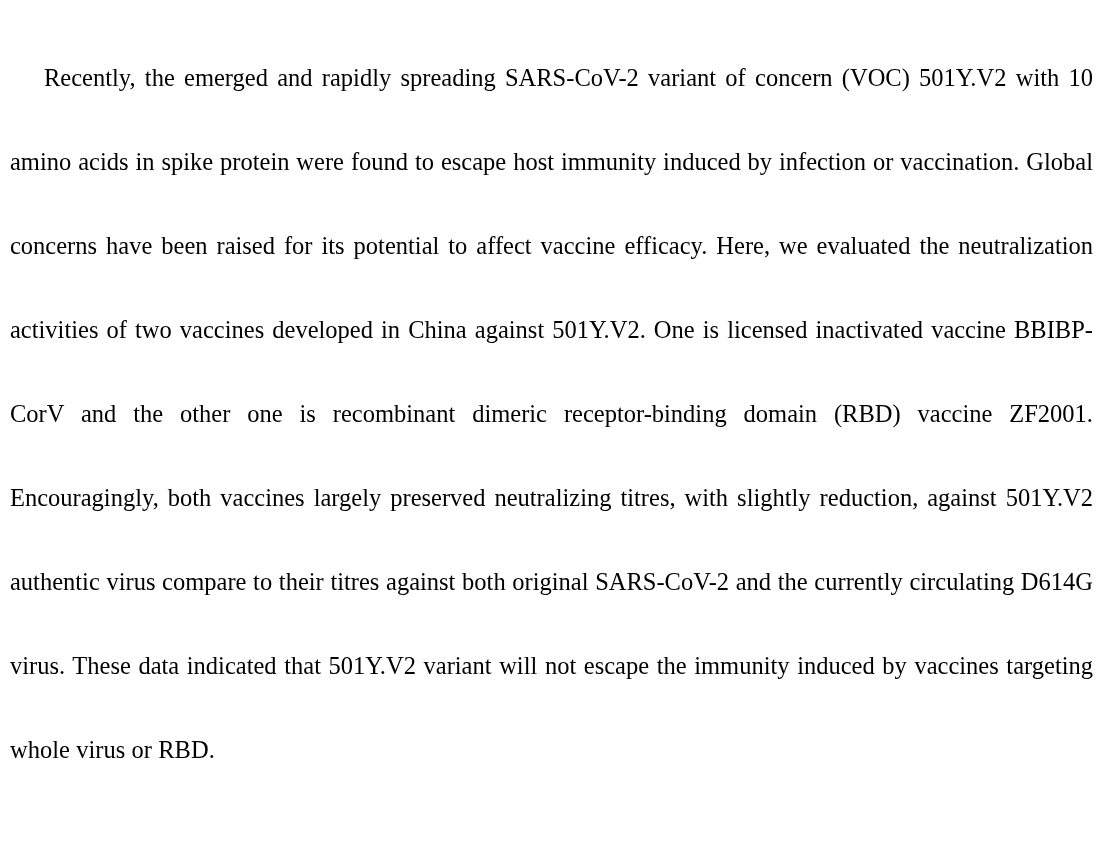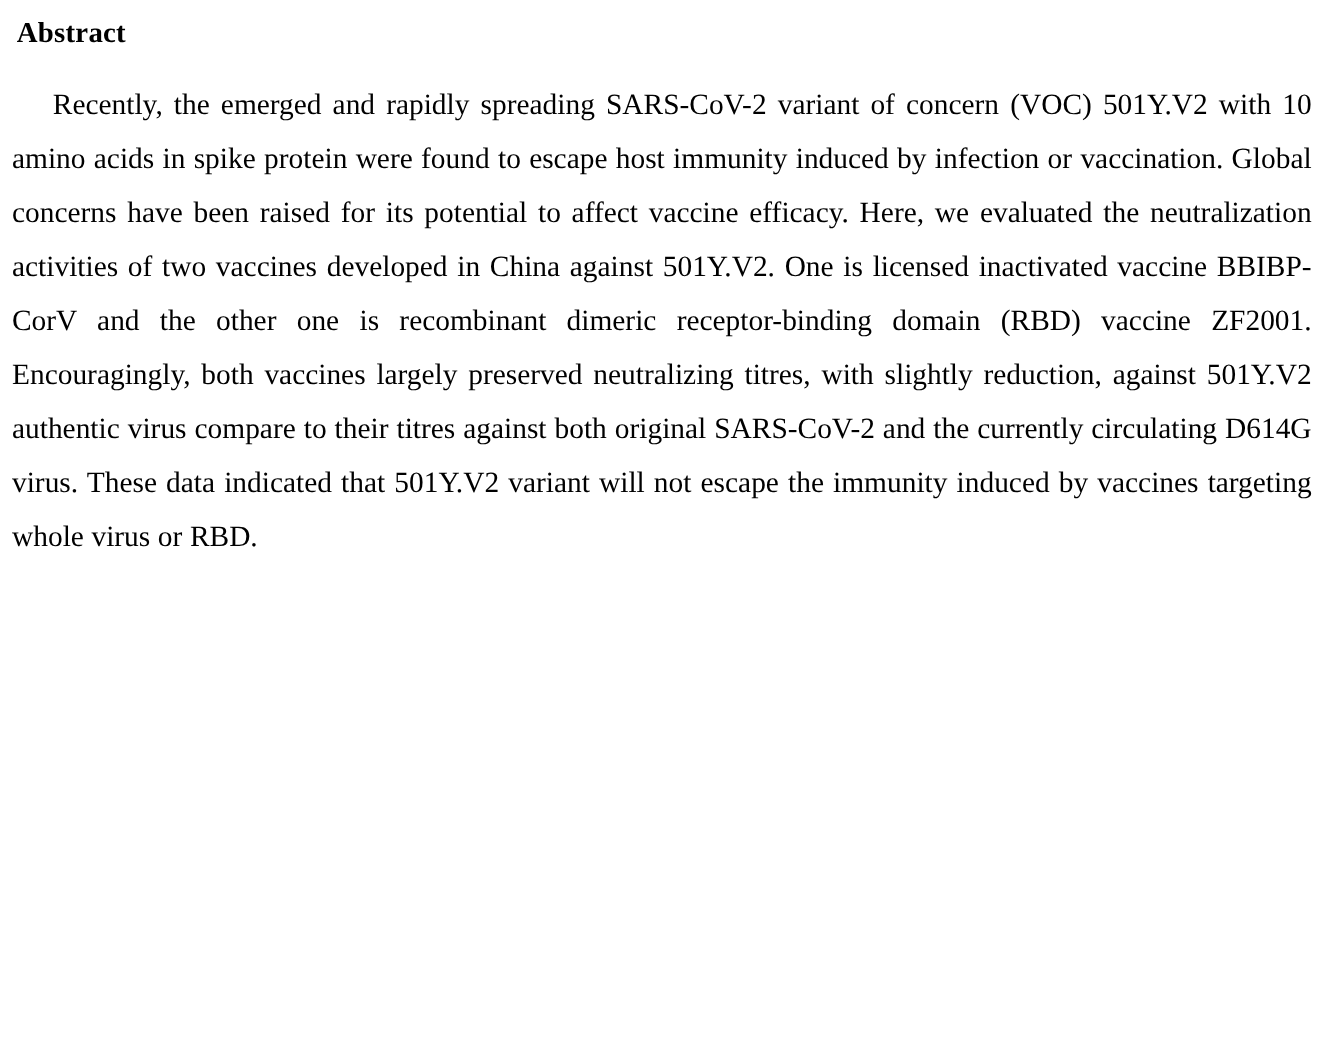--- a/index.html
+++ b/index.html
@@ -23,29 +23,28 @@
   }
   .abstract-heading {
     font-size: 24px;
     font-weight: bold;
     line-height: 1.2;
     margin: 0 0 12px 4px;
     letter-spacing: 0.2px;
   }
   .abstract-body {
     font-size: 24.5px;
-    line-height: 45px;
+    line-height: 84px;
     text-align: justify;
     text-justify: inter-word;
     text-indent: 34px;
     margin: 22px 0 0 0;
     padding-right: 6px;
     hyphens: none;
     word-spacing: 0.2px;
   }
 </style>
 </head>
 <body>
 
 <div class="page">
-  <h1 class="abstract-heading">Abstract</h1>
   <p class="abstract-body">Recently, the emerged and rapidly spreading SARS-CoV-2 variant of concern (VOC) 501Y.V2 with 10 amino acids in spike protein were found to escape host immunity induced by infection or vaccination. Global concerns have been raised for its potential to affect vaccine efficacy. Here, we evaluated the neutralization activities of two vaccines developed in China against 501Y.V2. One is licensed inactivated vaccine BBIBP-CorV and the other one is recombinant dimeric receptor-binding domain (RBD) vaccine ZF2001. Encouragingly, both vaccines largely preserved neutralizing titres, with slightly reduction, against 501Y.V2 authentic virus compare to their titres against both original SARS-CoV-2 and the currently circulating D614G virus. These data indicated that 501Y.V2 variant will not escape the immunity induced by vaccines targeting whole virus or RBD.</p>
 </div>
 
 </body></html>

